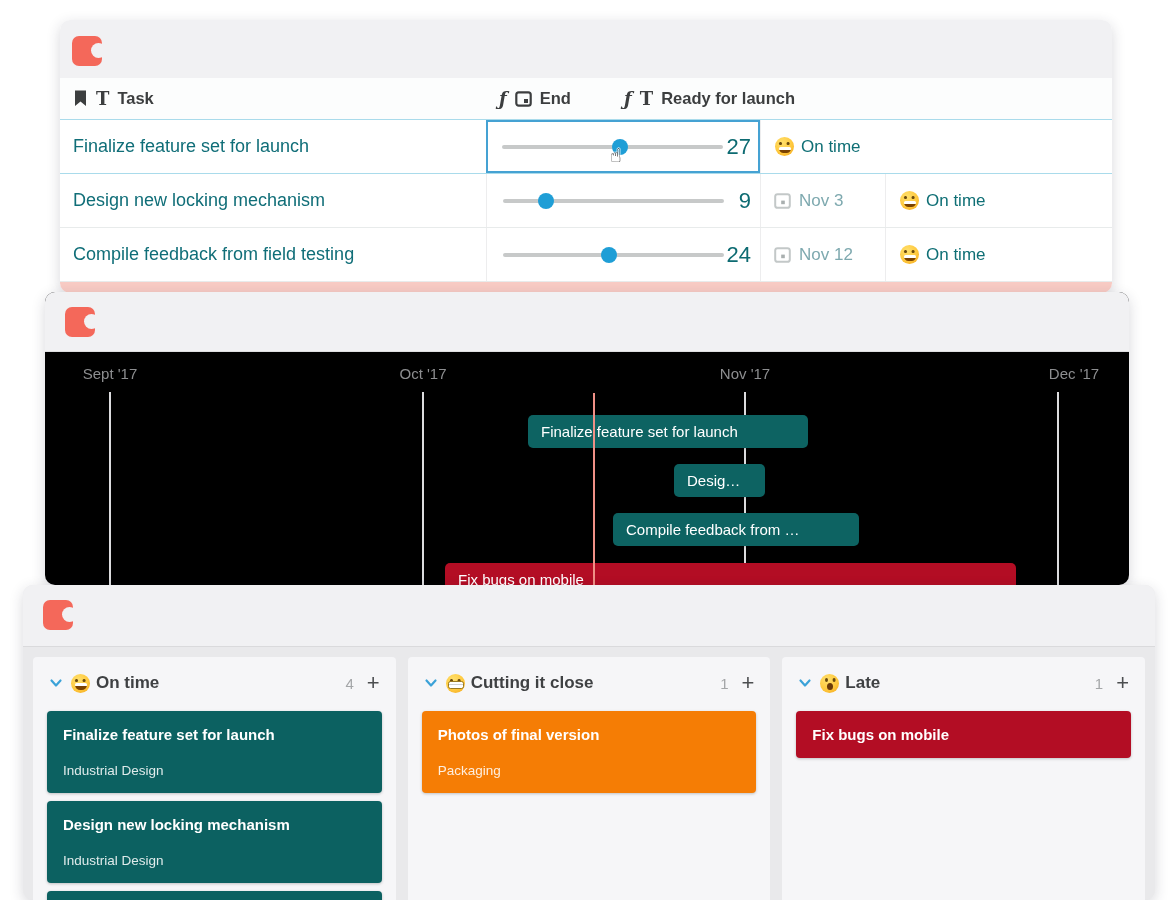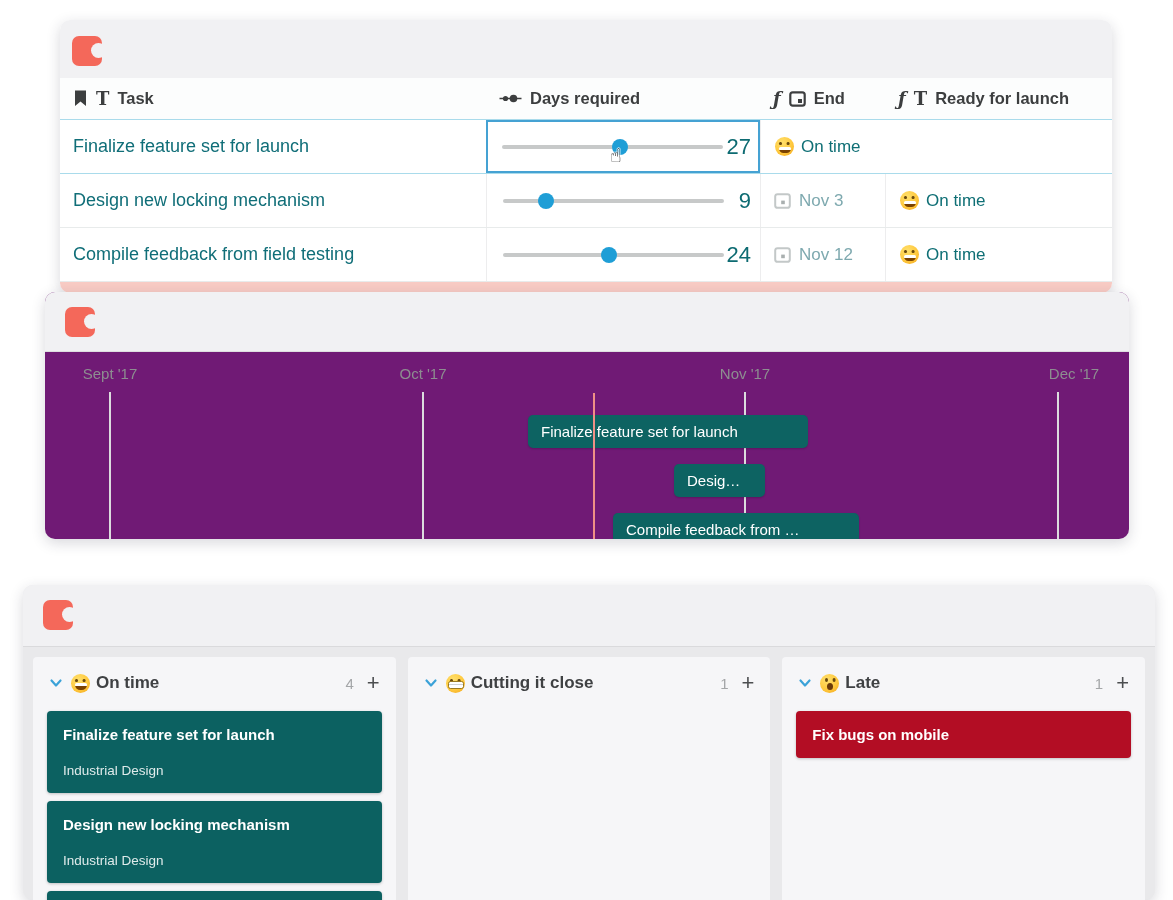--- a/index.html
+++ b/index.html
@@ -52,21 +52,21 @@
   .emoji[data-emoji="grimacing-face"]::after{content:'';position:absolute;left:2.8px;bottom:3.4px;width:13.2px;height:6px;
          border-radius:2.5px;border:1px solid #9a7a22;background:linear-gradient(180deg,#fff 0 1.8px,#cfd2d4 1.8px 2.6px,#fff 2.6px);}
   .emoji[data-emoji="astonished-face"]::before{top:4px;width:3.4px;height:4.6px;}
   .emoji[data-emoji="astonished-face"]::after{content:'';position:absolute;left:6.6px;bottom:2.2px;width:6px;height:7px;
          border-radius:50%;background:#6b3a0a;}
 
   
   .cal{flex:none;}
 
   
-  #timeline-card{left:45px;top:292px;width:1084px;height:247px;z-index:2;background:#701a75;}
+  #timeline-card{left:45px;top:292px;width:1084px;height:293px;z-index:2;background:#000000;}
   #timeline-card .card-header{height:60px;border-bottom:1px solid #dedee0;}
   #timeline-card .coda-logo{left:20px;top:15px;}
   .tl-body{position:absolute;left:0;top:61px;right:0;bottom:0;}
   .month-label{position:absolute;top:12px;transform:translateX(-50%);color:#8d8e90;font-size:15px;white-space:nowrap;}
   .gridline{position:absolute;top:39px;bottom:0;width:2px;background:#dcdcde;z-index:1;}
   .today-line{position:absolute;top:40px;bottom:0;width:2px;background:#ef9086;z-index:3;}
   .gantt-bar{position:absolute;height:33px;border-radius:5px;color:#fff;font-size:15px;line-height:33px;
              padding:0 10px 0 13px;white-space:nowrap;overflow:hidden;z-index:2;box-shadow:0 1px 2px rgba(0,0,0,.18);}
 
   
@@ -102,30 +102,20 @@
     <div class="thead">
       <div class="th col-task">
         <span class="icon-glyph">
           <svg width="15" height="17" viewBox="0 0 15 17">
               <path d="M2 0.5h11v15.5l-5.5-4.4L2 16z" fill="#3c3e3f"></path>
             </svg>
         </span>
         <span class="ttype">T</span>
         <span>Task</span>
       </div>
-      <div class="th col-days">
-        <span class="icon-glyph">
-          <svg width="23" height="11" viewBox="0 0 23 11">
-              <line x1="0.5" y1="5.5" x2="22.5" y2="5.5" stroke="#3c3e3f" stroke-width="1.7"></line>
-              <circle cx="6.5" cy="5.5" r="2.6" fill="#3c3e3f"></circle>
-              <circle cx="14.5" cy="5.5" r="3.8" fill="#3c3e3f"></circle>
-            </svg>
-        </span>
-        <span>Days required</span>
-      </div>
       <div class="th col-end">
         <span class="fx">ƒ</span>
         <span class="icon-glyph cal">
           <svg width="17" height="17" viewBox="0 0 17 17">
               <rect x="1.3" y="2.3" width="14.4" height="13.4" rx="2.4" fill="none" stroke="#3c3e3f" stroke-width="2.2"></rect>
               <rect x="9" y="9" w="4" height="4" width="4" fill="#3c3e3f"></rect>
             </svg>
         </span>
         <span>End</span>
       </div>
@@ -270,20 +260,24 @@
           <span class="chev">
             <svg width="14" height="12" viewBox="0 0 14 12">
                 <polyline points="2.5,3.5 7,8.5 11.5,3.5" fill="none" stroke="#3ba2d8" stroke-width="2.2" stroke-linecap="round" stroke-linejoin="round"></polyline>
               </svg>
           </span>
           <span class="emoji" data-emoji="grimacing-face"></span>
           <span class="col-title">Cutting it close</span>
           <span class="col-count">1</span>
           <span class="col-plus">+</span>
         </div>
+        <div class="kcard" style="background: rgb(245, 125, 5);">
+          <div class="ktitle">Photos of final version</div>
+          <div class="ksub">Packaging</div>
+        </div>
       </div>
 
       <div class="board-col">
         <div class="col-head">
           <span class="chev">
             <svg width="14" height="12" viewBox="0 0 14 12">
                 <polyline points="2.5,3.5 7,8.5 11.5,3.5" fill="none" stroke="#3ba2d8" stroke-width="2.2" stroke-linecap="round" stroke-linejoin="round"></polyline>
               </svg>
           </span>
           <span class="emoji" data-emoji="astonished-face"></span>

